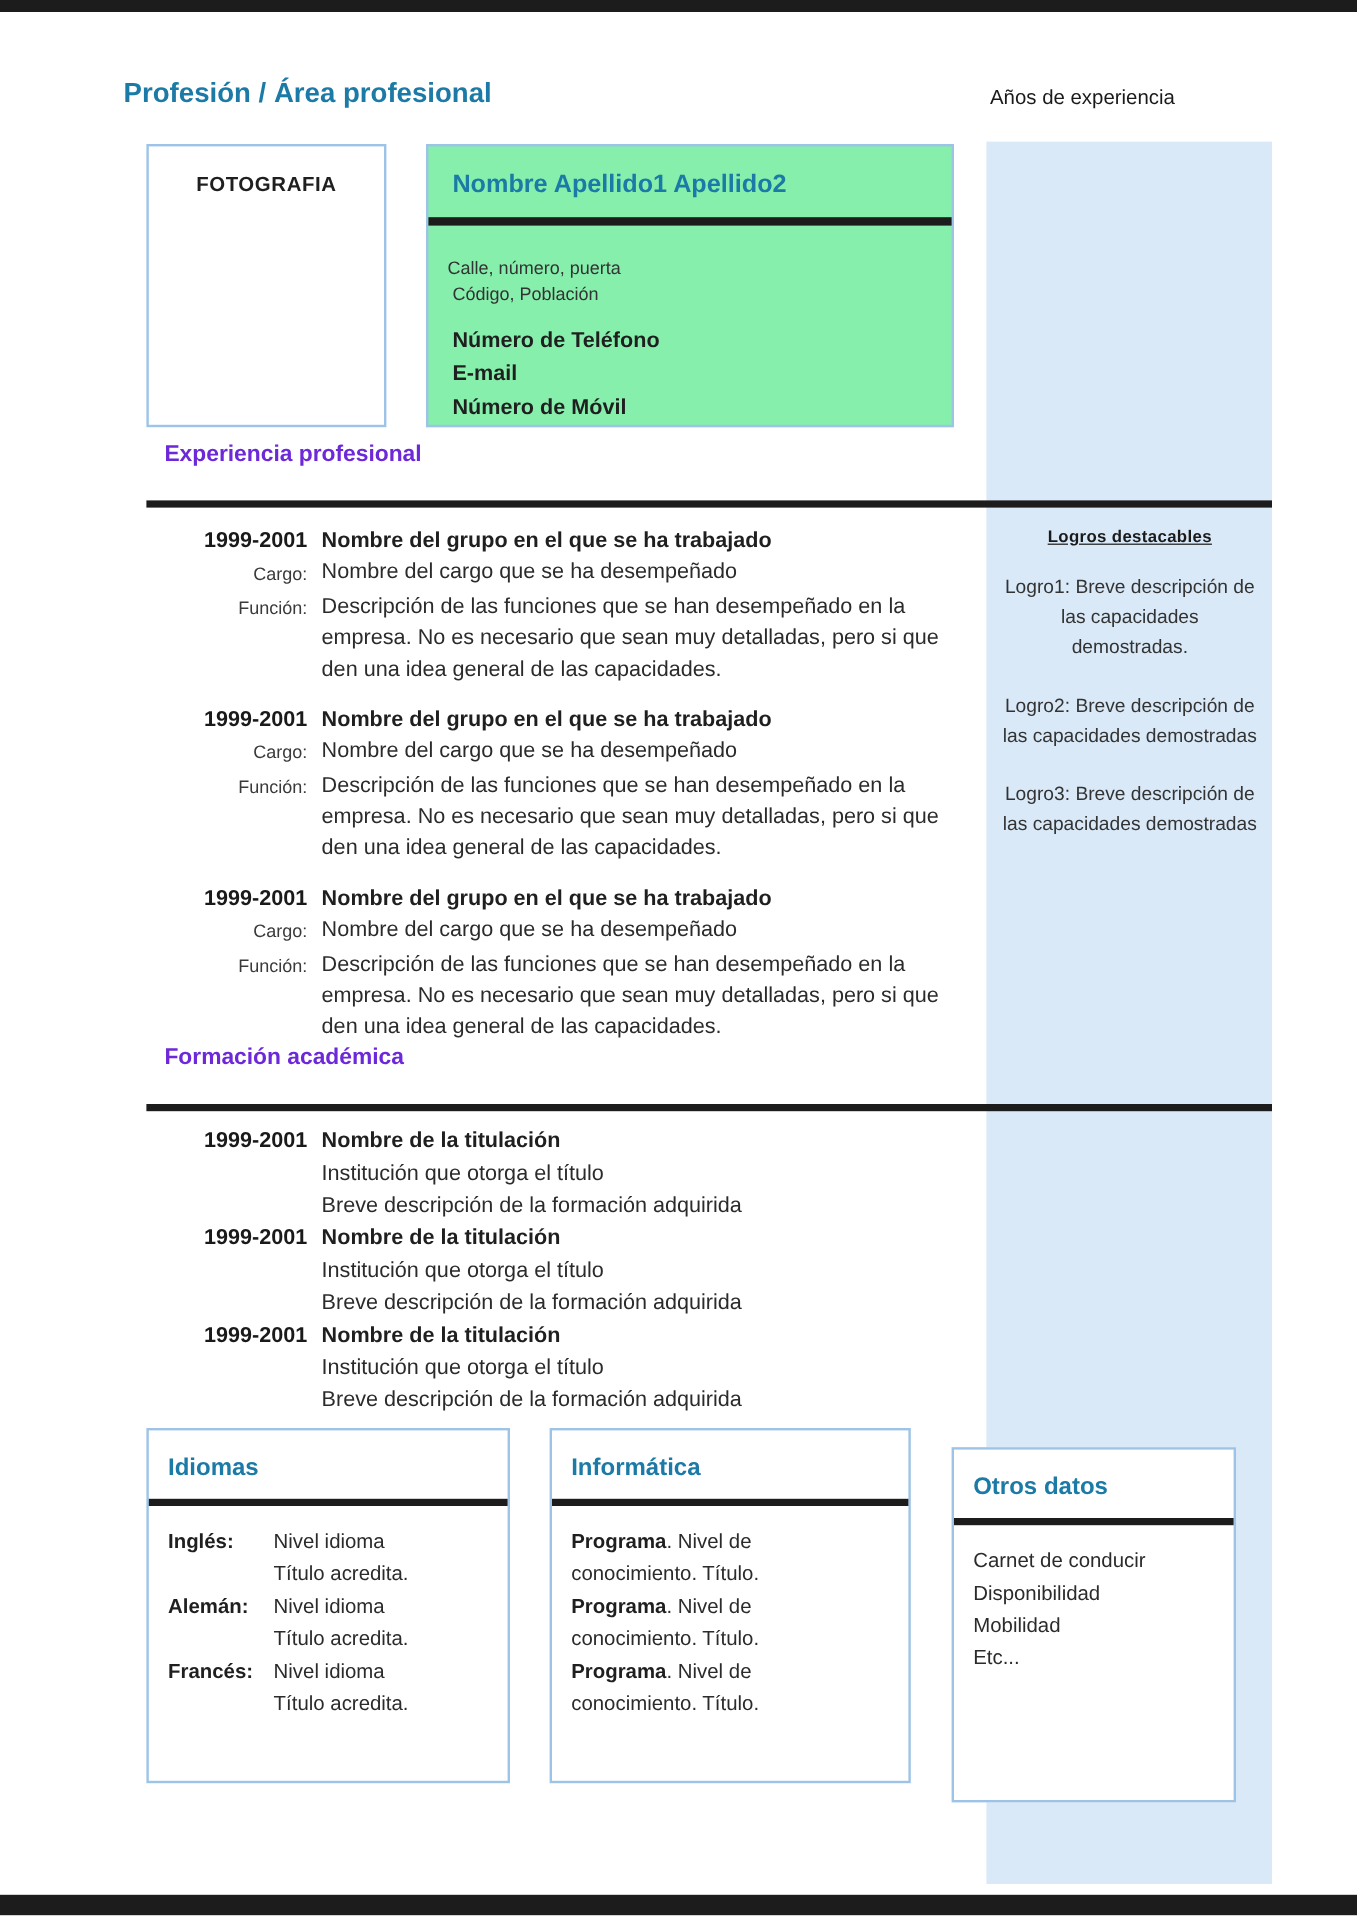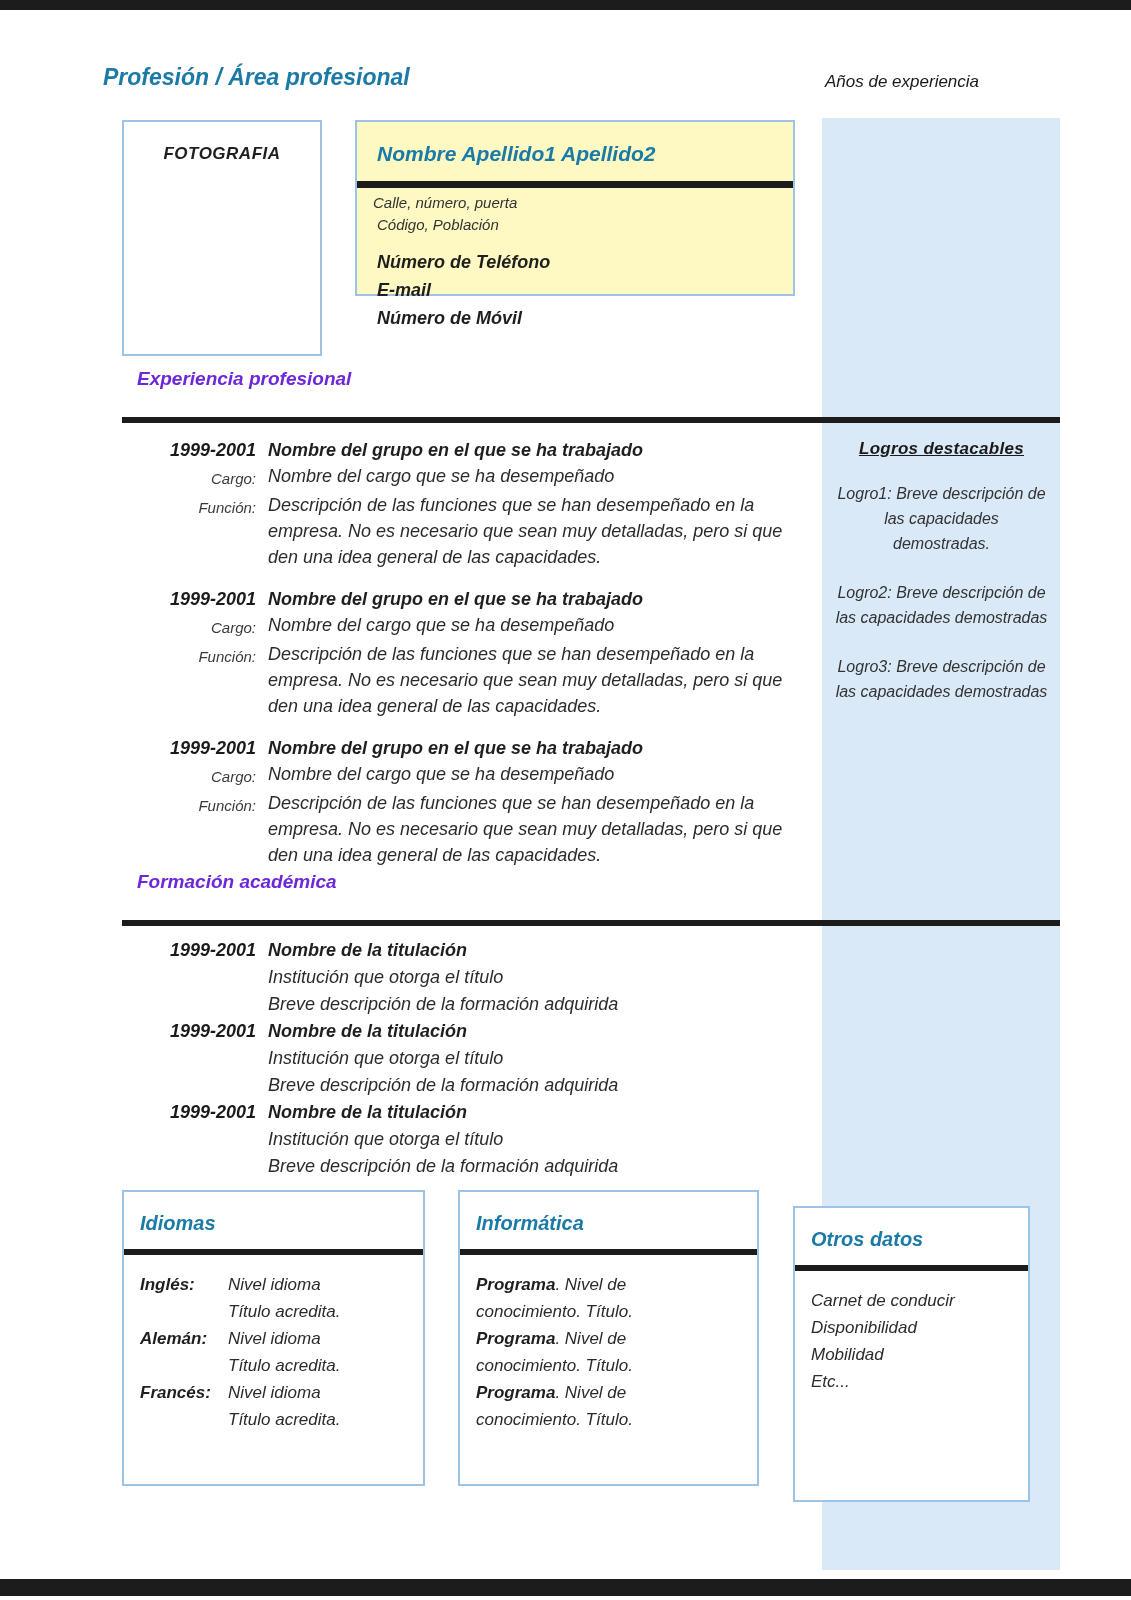--- a/index.html
+++ b/index.html
@@ -6,48 +6,48 @@
   html,body { background:#ffffff; }
   body { font-family:"Liberation Sans", sans-serif; color:#2b2b2b; }
 
   .page {
     position:relative;
     width:1131px; height:1600px;
     background:#ffffff;
     overflow:hidden;
     margin:0 auto;
   }
-  .abs { position:absolute;font-style:italic; }
+  .abs { position:absolute; }
 
   
   .top-bar   { left:0; top:0; width:1131px; height:10px; background:#1c1c1c; z-index:2; }
   .bottom-bar{ left:0; top:1579px; width:1131px; height:17px; background:#1c1c1c; z-index:2; }
   .blue-col  { left:822px; top:118px; width:238px; height:1452px; background:#d9e9f7; z-index:0; }
 
   .z1 { z-index:1; }
 
   
   .page-title { left:103px; top:64px; font-size:23px; font-weight:bold; color:#1b7aa6; }
   .years-label{ left:825px; top:72px; font-size:17px; color:#1a1a1a; }
 
   
   .photo-box {
     left:122px; top:120px; width:200px; height:236px;
     border:2px solid #9dc3e6; background:#ffffff;
     text-align:center; padding-top:22px;
     font-size:17px; font-weight:bold; color:#1f1f1f; letter-spacing:0.5px;
   }
   .name-box {
-    left:355px; top:120px; width:440px; height:176px;
-    border:2px solid #9dc3e6; background:#fef9c3;
+    left:355px; top:120px; width:440px; height:236px;
+    border:2px solid #9dc3e6; background:#86efac;
   }
   .nb-name { padding:20px 20px 0; font-size:21px; font-weight:bold; color:#1b7aa6; }
   .nb-rule { height:7px; background:#1c1c1c; margin-top:15px; }
   .nb-addr { padding:0 20px; font-size:15px; line-height:22px; color:#333333; }
-  .nb-addr.first { margin-top:4px;padding-left:16px; }
+  .nb-addr.first { margin-top:25px;padding-left:16px; }
   .nb-contacts { padding:12px 20px 0; font-size:18px; font-weight:bold; color:#1f1f1f; line-height:28px; }
 
   
   .section-heading { font-size:19px; font-weight:bold; color:#6d28d9; }
   .h-exp { left:137px; top:368px; }
   .h-edu { left:137px; top:871px; }
   .rule  { left:122px; width:938px; height:6px; background:#1c1c1c; z-index:1; }
   .rule1 { top:417px; }
   .rule2 { top:920px; }
 
@@ -58,21 +58,21 @@
     margin-bottom:16px; line-height:26px; font-size:18px;
   }
   .period    { text-align:right; font-weight:bold; color:#1a1a1a; }
   .row-label { text-align:right; font-size:15px; color:#3a3a3a; padding-top:3px; }
   .company   { font-weight:bold; color:#1f1f1f; }
   .position, .desc { color:#2b2b2b; }
 
   
   .side-block { left:823px; top:439px; width:237px; text-align:center; }
   .logros-heading {
-    font-size:17px; font-weight:bold; color:#1a1a1a;
+    font-size:14px; font-weight:bold; color:#1a1a1a;
     text-decoration:underline; margin-bottom:22px; letter-spacing:0.3px;
   }
   .logro-item { width:212px; margin:0 auto 24px; font-size:16px; line-height:25px; color:#333333; }
 
   
   .edu-block { left:122px; top:937px; width:690px; }
   .edu-entry {
     display:grid; grid-template-columns:134px 540px; column-gap:12px;
     line-height:27px; font-size:18px;
   }

